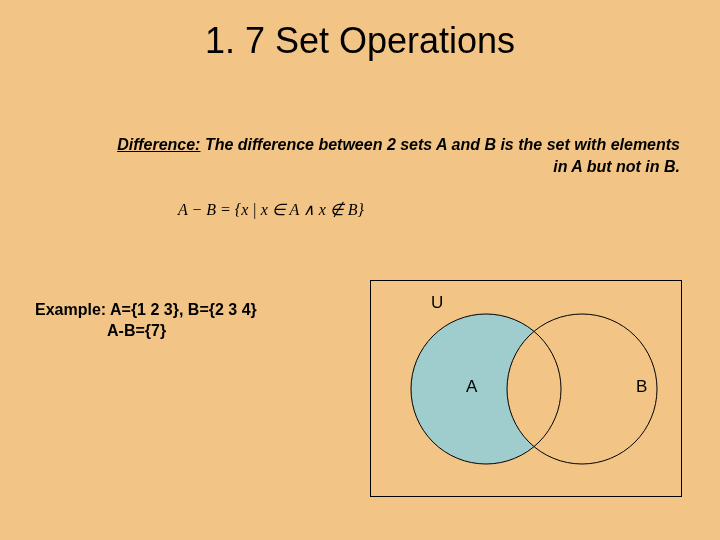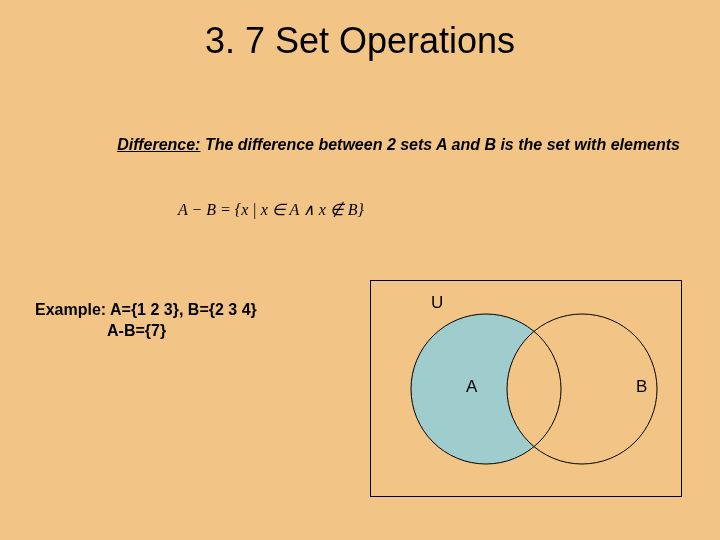--- a/index.html
+++ b/index.html
@@ -88,24 +88,25 @@
   .label-B {
     position: absolute;
     top: 96px;
     left: 265px;
     font-size: 17px;
   }
 </style>
 </head>
 <body>
 
-<h1 class="title">3. 7 Set Operations</h1>
+<h1 class="title">1. 7 Set Operations</h1>
 
 <div class="definition">
   <span class="term">Difference:</span><span> The difference between 2 sets A and B is the set with elements</span>
+  <span class="line2">in A but not in B.</span>
 </div>
 
 <div class="formula">A − B = {x | x ∈ A ∧ x ∉ B}</div>
 
 <div class="example">
   <span>Example: A={1 2 3}, B={2 3 4}</span>
   <span class="line2">A-B={7}</span>
 </div>
 
 <div class="venn-box">

